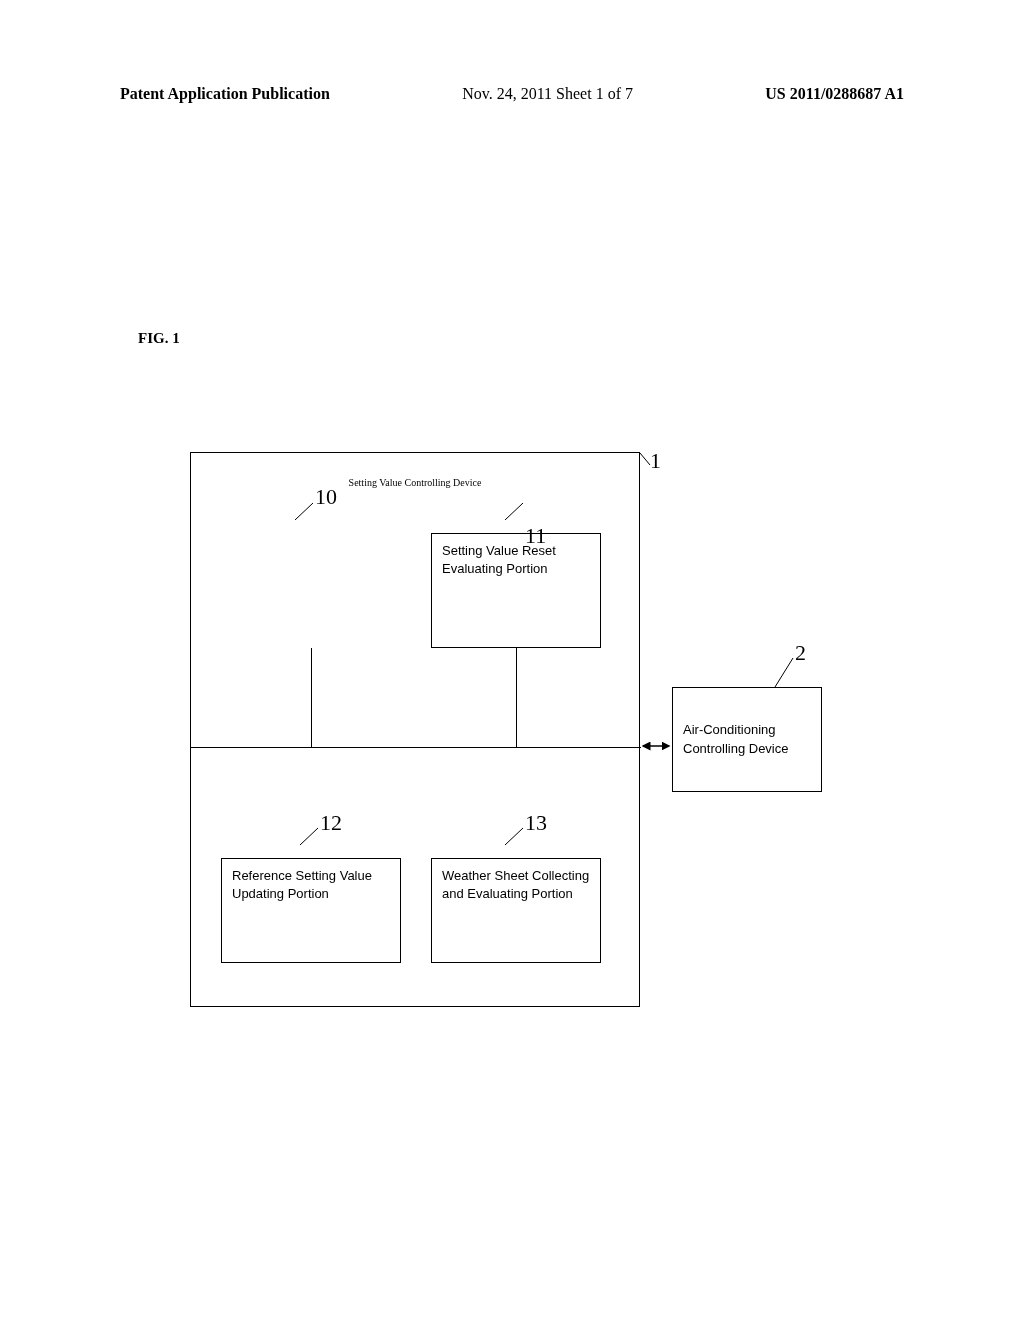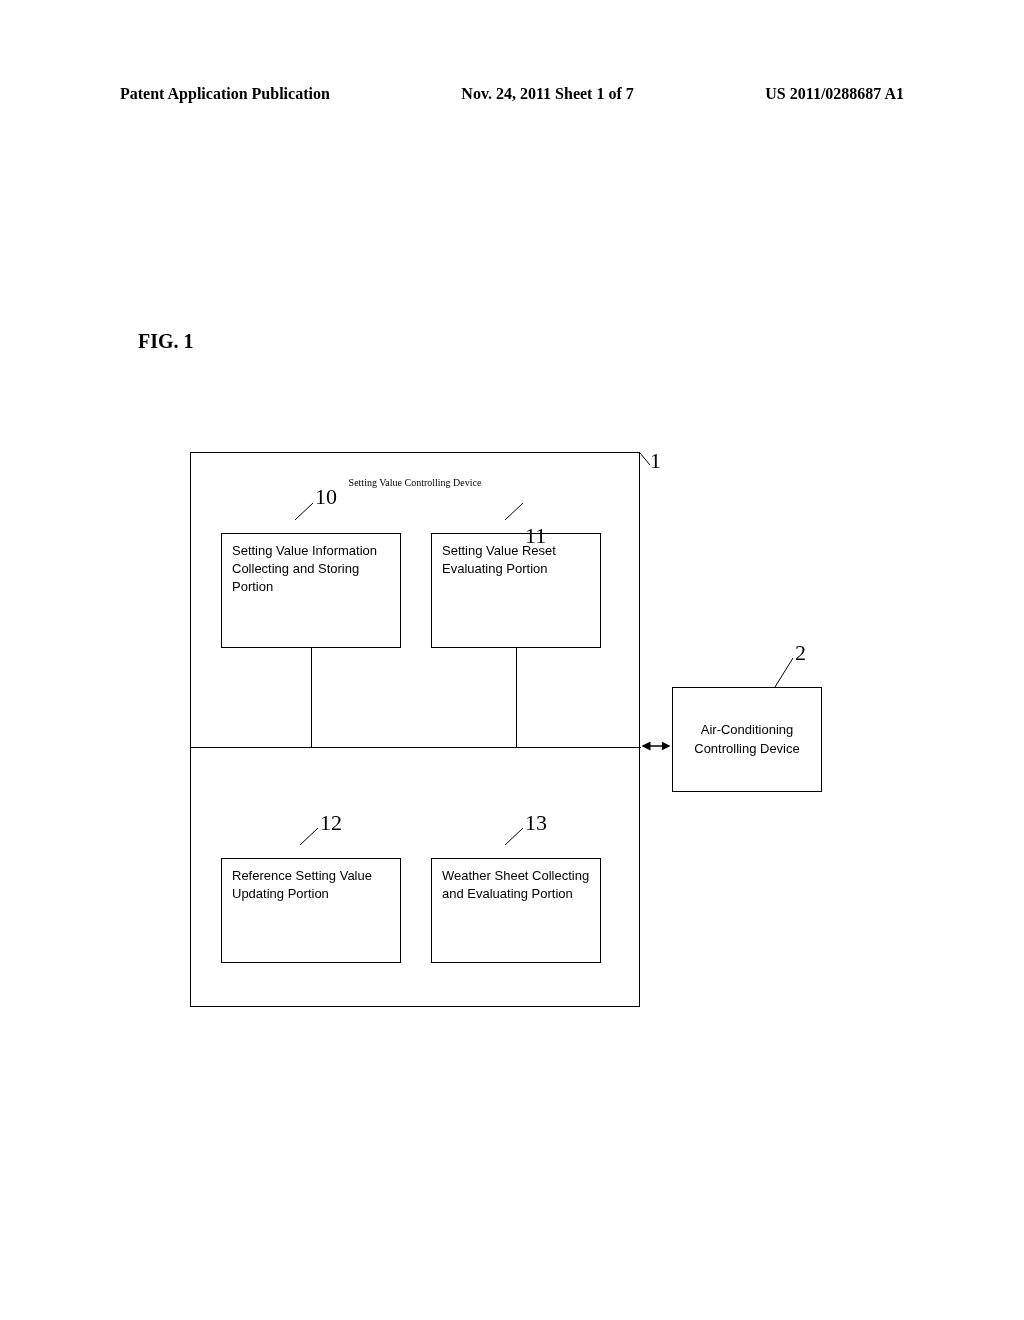--- a/index.html
+++ b/index.html
@@ -22,31 +22,31 @@
       display: flex;
       justify-content: space-between;
       padding: 0 120px;
       font-size: 16px;
       gap: 16px;
     }
     .header-left {
       font-weight: bold;
     }
     .header-center {
-      font-weight: bold;
+      font-weight: normal;
     }
     .header-right {
       font-weight: bold;
     }
     .figure-label {
       position: absolute;
       top: 330px;
       left: 138px;
       font-weight: bold;
-      font-size: 20px;
+      font-size: 15px;
     }
     .diagram-container {
       position: absolute;
       top: 440px;
       left: 190px;
       width: 700px;
       height: 590px;
     }
     .main-device-box {
       position: absolute;
@@ -103,21 +103,20 @@
       width: 150px;
       height: 105px;
       border: 1px solid #000;
       font-family: Arial, sans-serif;
       font-size: 13px;
       padding: 12px 10px;
       line-height: 1.4;
       display: flex;
       flex-direction: column;
       justify-content: center;
-      text-align: center;
     }
     .ref-number {
       position: absolute;
       font-family: "Times New Roman", serif;
       font-size: 22px;
     }
     .ref-1 {
       top: 8px;
       left: 460px;
     }
@@ -164,23 +163,20 @@
   <span class="header-right">US 2011/0288687 A1</span>
 </div>
 
 <div class="figure-label">FIG. 1</div>
 
 <div class="diagram-container">
 
   <div class="main-device-box">
     <div class="main-device-title">Setting Value Controlling Device</div>
 
-    <div class="inner-box box-10">
-      <span>Setting Value Information Collecting and Storing Portion</span>
-    </div>
 
     <div class="inner-box box-11">
       <span>Setting Value Reset Evaluating Portion</span>
     </div>
 
     <div class="inner-box box-12">
       <span>Reference Setting Value Updating Portion</span>
     </div>
 
     <div class="inner-box box-13">

